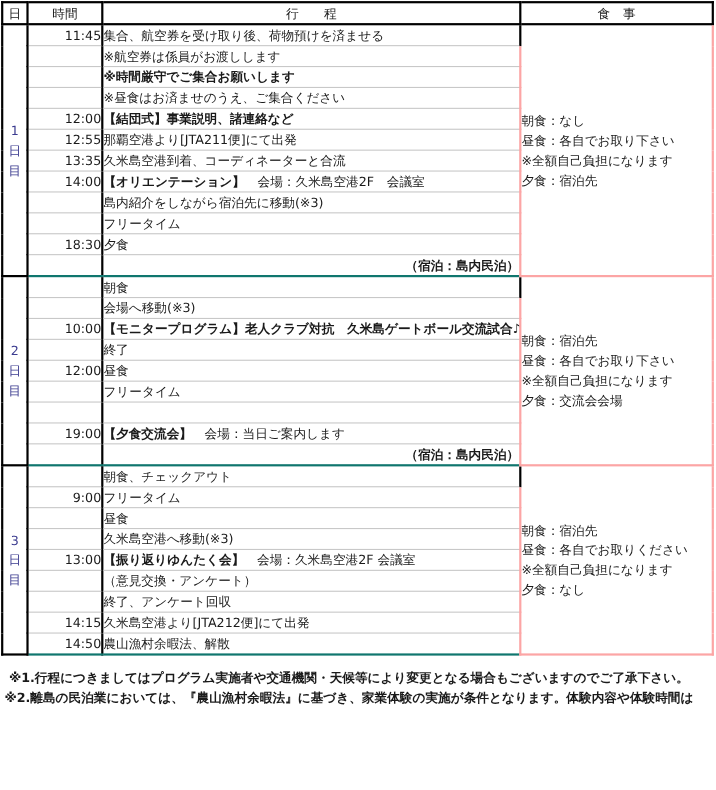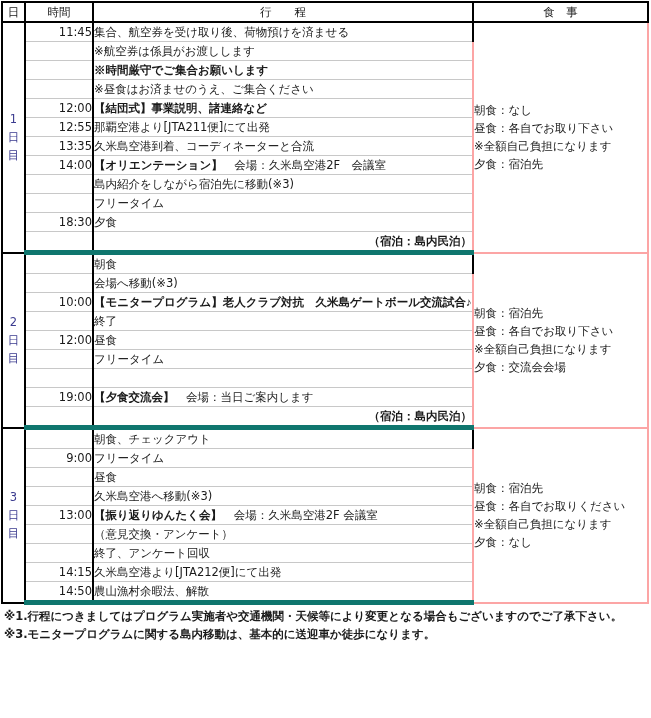--- a/index.html
+++ b/index.html
@@ -9,25 +9,25 @@
   table.sched td, table.sched th { padding: 0; font-size: 11.5px; line-height: 18px; height: 18px; white-space: nowrap; overflow: hidden; }
   .c-day { width: 23px; }
   .c-time { width: 68px; }
   .c-plan { width: 380px; }
   .c-meal { width: 175px; }
   th { font-weight: normal; text-align: center; border: 2px solid #000; }
   td.day { border: 2px solid #000; text-align: center; vertical-align: middle; color: #3b3b8f; font-size: 11.5px; line-height: 16px; }
   td.time { border-left: 2px solid #000; border-right: 2px solid #000; border-bottom: 1px solid #c8c8c8; text-align: right; }
   td.plan { border-right: 2px solid #000; border-bottom: 1px solid #c8c8c8; padding-left: 10px; }
   td.meal { border: 2px solid #fca5a5; vertical-align: middle; padding-left: 2px; line-height: 17.5px; }
-  tr.last td.time, tr.last td.plan { border-bottom: 5px solid #0f766e; }
-  .bold { font-weight: bold; font-family: Liberation Serif, serif; }
+  tr.last td.time, tr.last td.plan { border-bottom: 2px solid #0f766e; }
+  .bold { font-weight: bold; }
   .right { text-align: right; padding-right: 10px; }
   .notes { position: absolute; left: 4px; top: 607px; font-size: 11.5px; line-height: 18px; }
-  .note { white-space: nowrap; }
+  .note { white-space: nowrap; text-align: center; }
   .note.b { font-weight: bold; }
   .note .indent { padding-left: 23px; }
 </style>
 </head>
 <body>
 
 <div class="sheet">
   <table class="sched">
     <colgroup>
       <col class="c-day">
@@ -195,15 +195,15 @@
         </tr>
         <tr class="last">
           <td class="time">14:50</td>
           <td class="plan"><span>農山漁村余暇法、解散</span></td>
         </tr>
       </tbody>
   </table>
 
   <div class="notes" id="notes">
       <div class="note b"><span>※1.行程につきましてはプログラム実施者や交通機関・天候等により変更となる場合もございますのでご了承下さい。</span></div>
-      <div class="note b"><span>※3.モニタープログラムに関する島内移動は、基本的に送迎車か徒歩になります。</span></div>
+      <div class="note b"><span>※2.離島の民泊業においては、『農山漁村余暇法』に基づき、家業体験の実施が条件となります。体験内容や体験時間は</span></div>
     </div>
 </div>
 
 </body></html>

